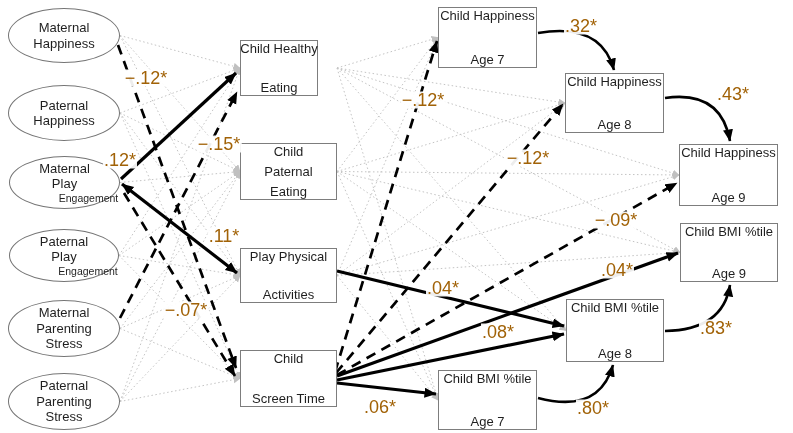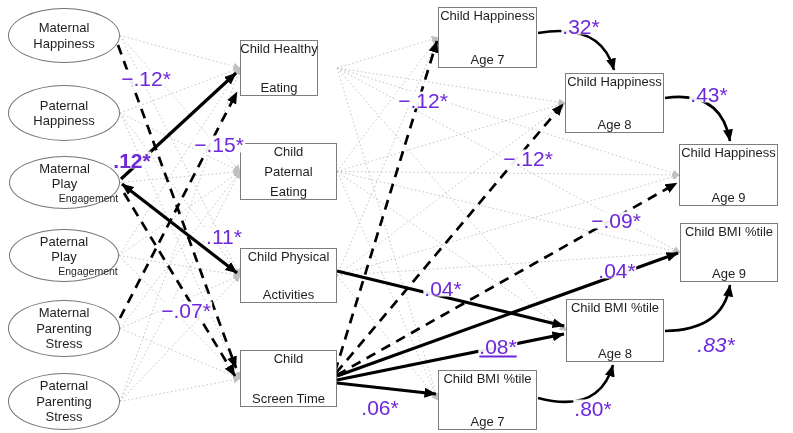--- a/index.html
+++ b/index.html
@@ -11,21 +11,21 @@
   .node{
     position:absolute;display:flex;flex-direction:column;align-items:center;justify-content:center;
     text-align:center;color:#1f1f1f;background:#ffffff;box-sizing:border-box;
   }
   .node.rect{border:1.6px solid #7d7d7d;justify-content:space-between;}
   .node.ellipse{border:1.3px solid #757575;border-radius:50%;}
   .node span{display:block;font-size:13px;line-height:15.5px;white-space:nowrap;}
   .node span.sm{font-size:10.5px;line-height:12.5px;padding-left:48px;}
   .coef{
     position:absolute;transform:translate(-50%,-50%);
-    font-size:21px;color:#6d28d9;background:rgba(255,255,255,0.93);
+    font-size:18px;color:#a16207;background:rgba(255,255,255,0.93);
     padding:0 1px;white-space:nowrap;line-height:17px;
   }
 </style>
 </head>
 <body>
 
 <div class="canvas">
   <svg id="edges-svg" width="793" height="433" viewBox="0 0 793 433">
     <defs>
       <marker id="ah-black" markerUnits="userSpaceOnUse" markerWidth="13" markerHeight="11" refX="11.5" refY="5" orient="auto-start-reverse">
@@ -124,21 +124,21 @@
       <div class="node rect" style="left: 240px; top: 40px; width: 78px; height: 56px;">
         <span>Child Healthy</span>
         <span>Eating</span>
       </div>
       <div class="node rect" style="left: 240px; top: 143px; width: 97px; height: 57px;">
         <span>Child</span>
         <span>Paternal</span>
         <span>Eating</span>
       </div>
       <div class="node rect" style="left: 240px; top: 248px; width: 97px; height: 55px;">
-        <span>Child Physical</span>
+        <span>Play Physical</span>
         <span>Activities</span>
       </div>
       <div class="node rect" style="left: 240px; top: 350px; width: 97px; height: 57px;">
         <span>Child</span>
         <span>Screen Time</span>
       </div>
       <div class="node rect" style="left: 438px; top: 7px; width: 99px; height: 61px;">
         <span>Child Happiness</span>
         <span>Age 7</span>
       </div>
@@ -158,29 +158,29 @@
         <span>Child BMI %tile</span>
         <span>Age 8</span>
       </div>
       <div class="node rect" style="left: 438px; top: 370px; width: 99px; height: 60px;">
         <span>Child BMI %tile</span>
         <span>Age 7</span>
       </div>
     </div>
   <div id="labels-layer">
       <span class="coef" style="left: 146px; top: 78px;">−.12*</span>
-      <span class="coef" style="left: 132px; top: 160px; font-weight: bold;">.12*</span>
+      <span class="coef" style="left: 120px; top: 160px;">.12*</span>
       <span class="coef" style="left: 219px; top: 144px;">−.15*</span>
       <span class="coef" style="left: 224px; top: 236px;">.11*</span>
       <span class="coef" style="left: 186px; top: 310px;">−.07*</span>
       <span class="coef" style="left: 423px; top: 100px;">−.12*</span>
       <span class="coef" style="left: 528px; top: 158px;">−.12*</span>
       <span class="coef" style="left: 616px; top: 220px;">−.09*</span>
       <span class="coef" style="left: 443px; top: 288px;">.04*</span>
       <span class="coef" style="left: 617px; top: 270px;">.04*</span>
-      <span class="coef" style="left: 498px; top: 346px; text-decoration: underline;">.08*</span>
+      <span class="coef" style="left: 498px; top: 332px;">.08*</span>
       <span class="coef" style="left: 380px; top: 407px;">.06*</span>
       <span class="coef" style="left: 581px; top: 26px;">.32*</span>
-      <span class="coef" style="left: 709px; top: 94px;">.43*</span>
-      <span class="coef" style="left: 716px; top: 344px; font-style: italic;">.83*</span>
+      <span class="coef" style="left: 733px; top: 94px;">.43*</span>
+      <span class="coef" style="left: 716px; top: 328px;">.83*</span>
       <span class="coef" style="left: 593px; top: 408px;">.80*</span>
     </div>
 </div>
 
 </body></html>

